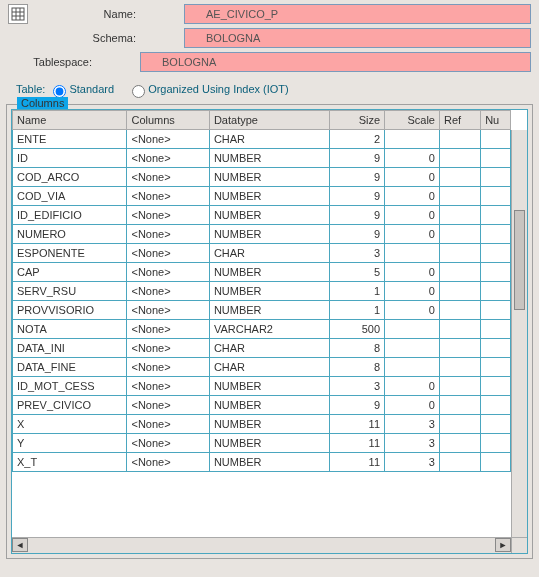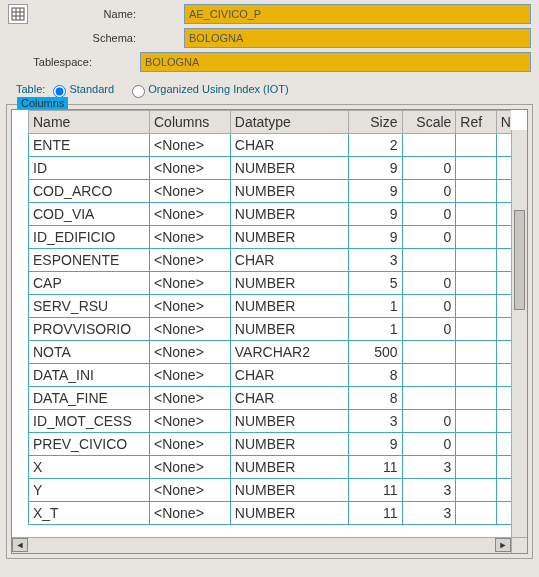--- a/index.html
+++ b/index.html
@@ -38,23 +38,23 @@
     width: 92px;
     text-align: right;
     padding-right: 8px;
     color: #333;
   }
   .form-label.short { width: 72px; }
   .form-input {
     flex: 1;
     height: 20px;
     border: 1px solid #7a9abb;
-    background: #eab308;
+    background: #fca5a5;
     color: #555;
-    padding: 2px 4px;
+    padding: 2px 21px;
     font-size: 11px;
     font-family: inherit;
   }
   .radio-row {
     padding: 6px 0 4px 8px;
     color: #0a5f7a;
   }
   .radio-row label { margin-right: 10px; }
   .radio-row input[type="radio"] { margin-right: 3px; vertical-align: middle; }
   .fieldset {
@@ -75,22 +75,21 @@
   .table-wrap {
     border: 1px solid #4aa6bf;
     background: #fff;
     height: 445px;
     position: relative;
     overflow: hidden;
   }
   table {
     border-collapse: collapse;
     width: 100%;
-    font-size: 14px;
-    margin-left: 16px;
+    font-size: 11px;
   }
   thead th {
     background: #e4e0dc;
     border: 1px solid #aaa;
     padding: 3px 4px;
     text-align: left;
     font-weight: normal;
     color: #333;
     position: sticky;
     top: 0;
@@ -246,20 +245,29 @@
             <tr>
               <td class="col-name">ID_EDIFICIO</td>
               <td class="col-schema">&lt;None&gt;</td>
               <td class="col-dtype">NUMBER</td>
               <td class="num col-size">9</td>
               <td class="num col-scale">0</td>
               <td class="col-ref"></td>
               <td class="col-nu"></td>
             </tr>
             <tr>
+              <td class="col-name">NUMERO</td>
+              <td class="col-schema">&lt;None&gt;</td>
+              <td class="col-dtype">NUMBER</td>
+              <td class="num col-size">9</td>
+              <td class="num col-scale">0</td>
+              <td class="col-ref"></td>
+              <td class="col-nu"></td>
+            </tr>
+            <tr>
               <td class="col-name">ESPONENTE</td>
               <td class="col-schema">&lt;None&gt;</td>
               <td class="col-dtype">CHAR</td>
               <td class="num col-size">3</td>
               <td class="num col-scale"></td>
               <td class="col-ref"></td>
               <td class="col-nu"></td>
             </tr>
             <tr>
               <td class="col-name">CAP</td>

